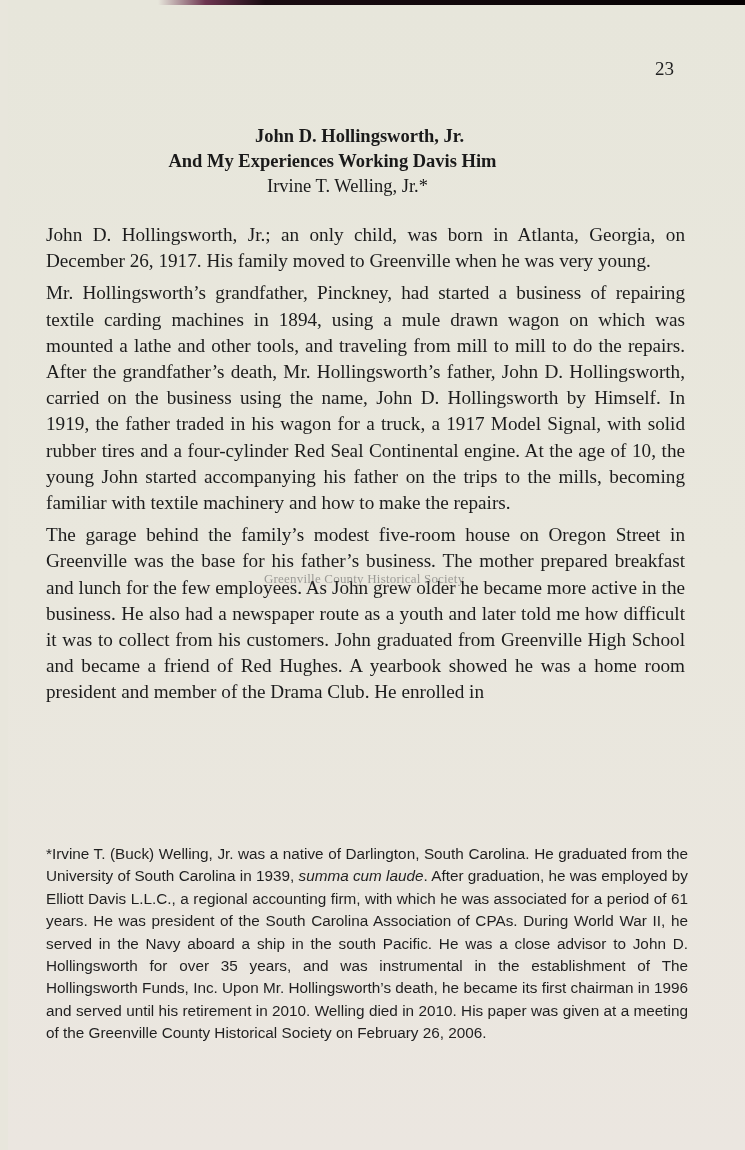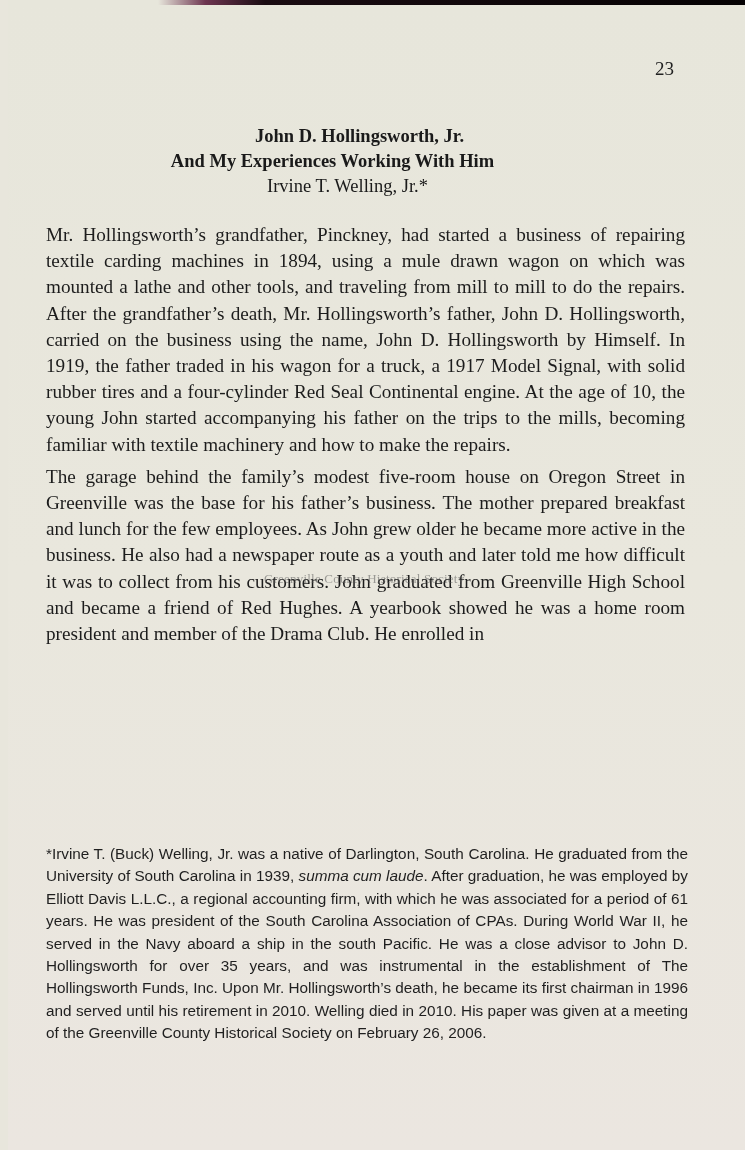--- a/index.html
+++ b/index.html
@@ -96,25 +96,26 @@
 </head>
 <body>
 
 <div class="page">
   <div class="top-band"></div>
 
   <div class="page-number">23</div>
 
   <div class="title-block">
     <div class="title-line l1">John D. Hollingsworth, Jr.</div>
-    <div class="title-line l2">And My Experiences Working With Him</div>
+    <div class="title-line l2">And My Experiences Working Davis Him</div>
     <div class="author-line">Irvine T. Welling, Jr.*</div>
   </div>
 
   <div class="body-text">
+    <p>John D. Hollingsworth, Jr.; an only child, was born in Atlanta, Georgia, on December 26, 1917. His family moved to Greenville when he was very young.</p>
     <p>Mr. Hollingsworth’s grandfather, Pinckney, had started a business of repairing textile carding machines in 1894, using a mule drawn wagon on which was mounted a lathe and other tools, and traveling from mill to mill to do the repairs. After the grandfather’s death, Mr. Hollingsworth’s father, John D. Hollingsworth, carried on the business using the name, John D. Hollingsworth by Himself. In 1919, the father traded in his wagon for a truck, a 1917 Model Signal, with solid rubber tires and a four-cylinder Red Seal Continental engine. At the age of 10, the young John started accompanying his father on the trips to the mills, becoming familiar with textile machinery and how to make the repairs.</p>
     <p>The garage behind the family’s modest five-room house on Oregon Street in Greenville was the base for his father’s business. The mother prepared breakfast and lunch for the few employees. As John grew older he became more active in the business. He also had a newspaper route as a youth and later told me how difficult it was to collect from his customers. John graduated from Greenville High School and became a friend of Red Hughes. A yearbook showed he was a home room president and member of the Drama Club. He enrolled in</p>
   </div>
 
   <div class="watermark">Greenville County Historical Society</div>
 
   <div class="footnote"><span>*Irvine T. (Buck) Welling, Jr. was a native of Darlington, South Carolina. He graduated from the University of South Carolina in 1939, </span><em>summa cum laude</em><span>. After graduation, he was employed by Elliott Davis L.L.C., a regional accounting firm, with which he was associated for a period of 61 years. He was president of the South Carolina Association of CPAs. During World War II, he served in the Navy aboard a ship in the south Pacific. He was a close advisor to John D. Hollingsworth for over 35 years, and was instrumental in the establishment of The Hollingsworth Funds, Inc. Upon Mr. Hollingsworth’s death, he became its first chairman in 1996 and served until his retirement in 2010. Welling died in 2010.  His paper was given at a meeting of the Greenville County Historical Society on February 26, 2006.</span></div>
 </div>
 
 </body></html>

